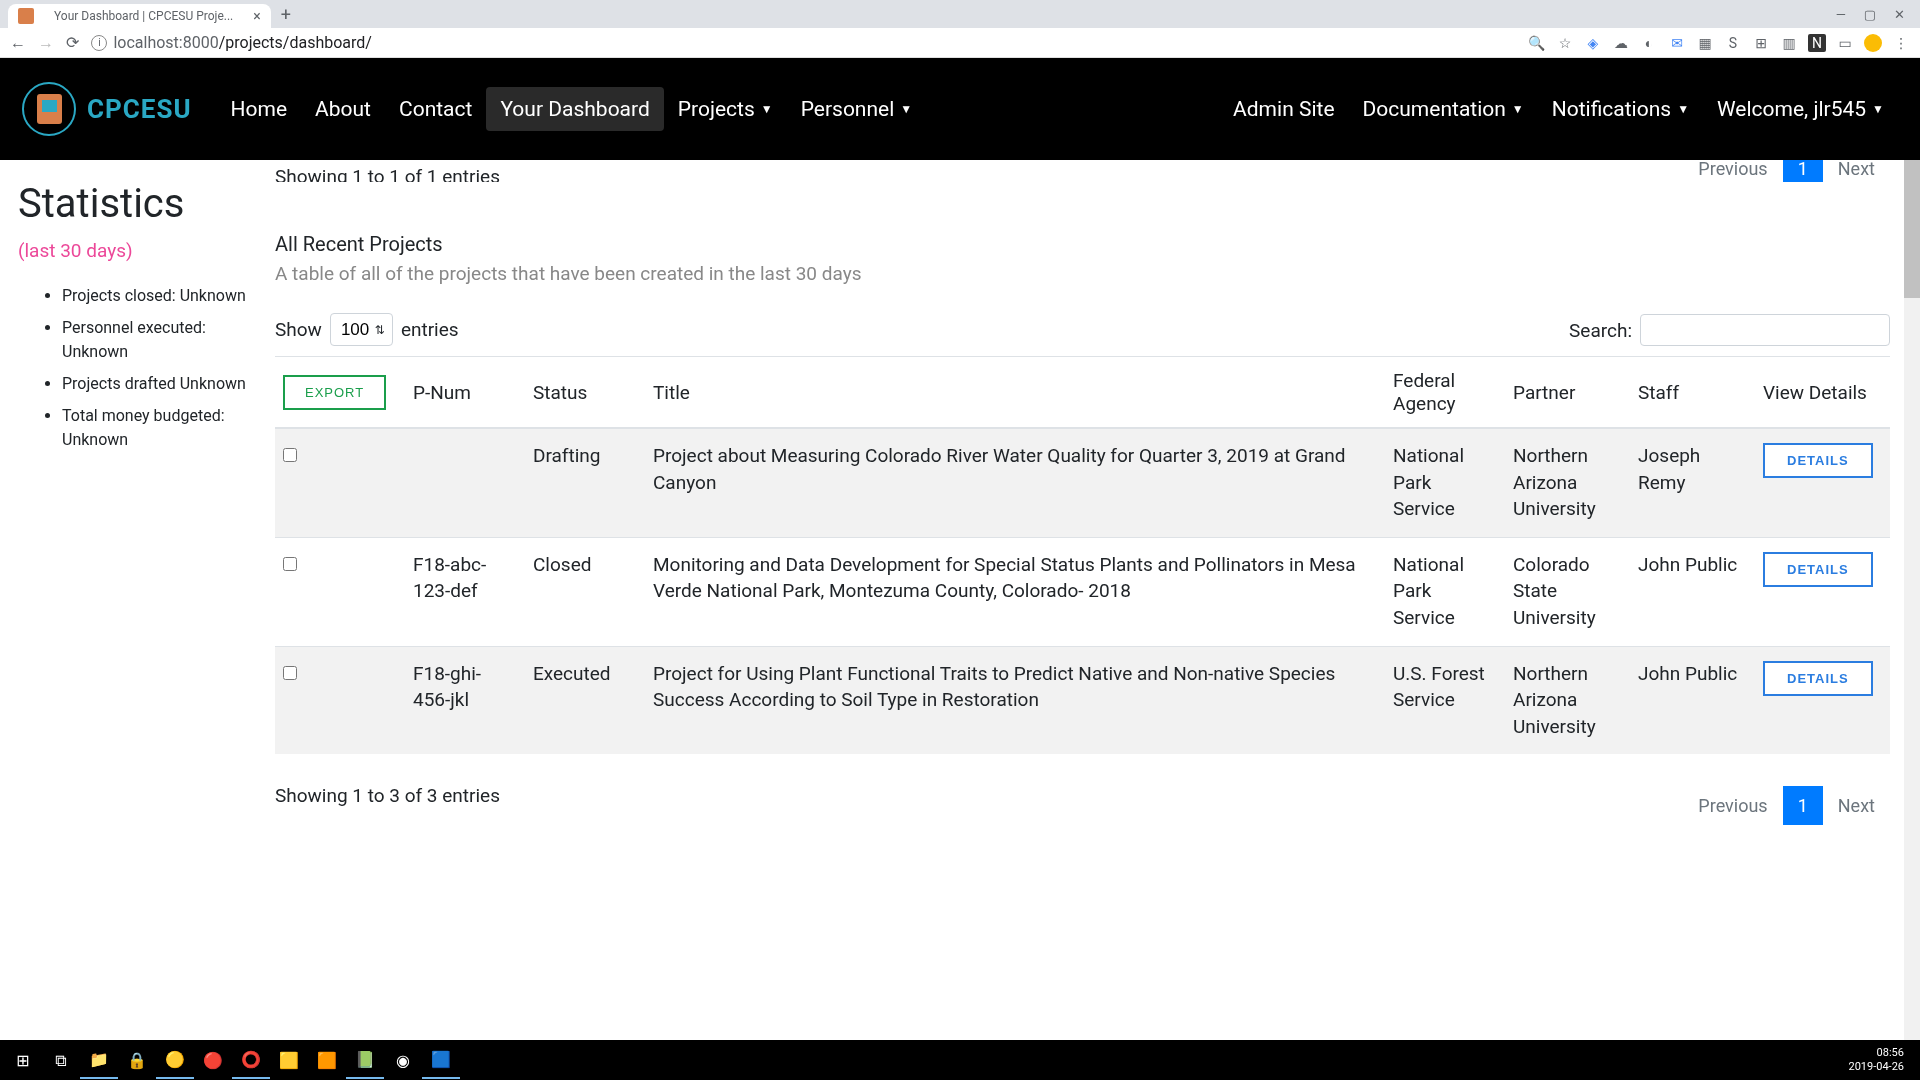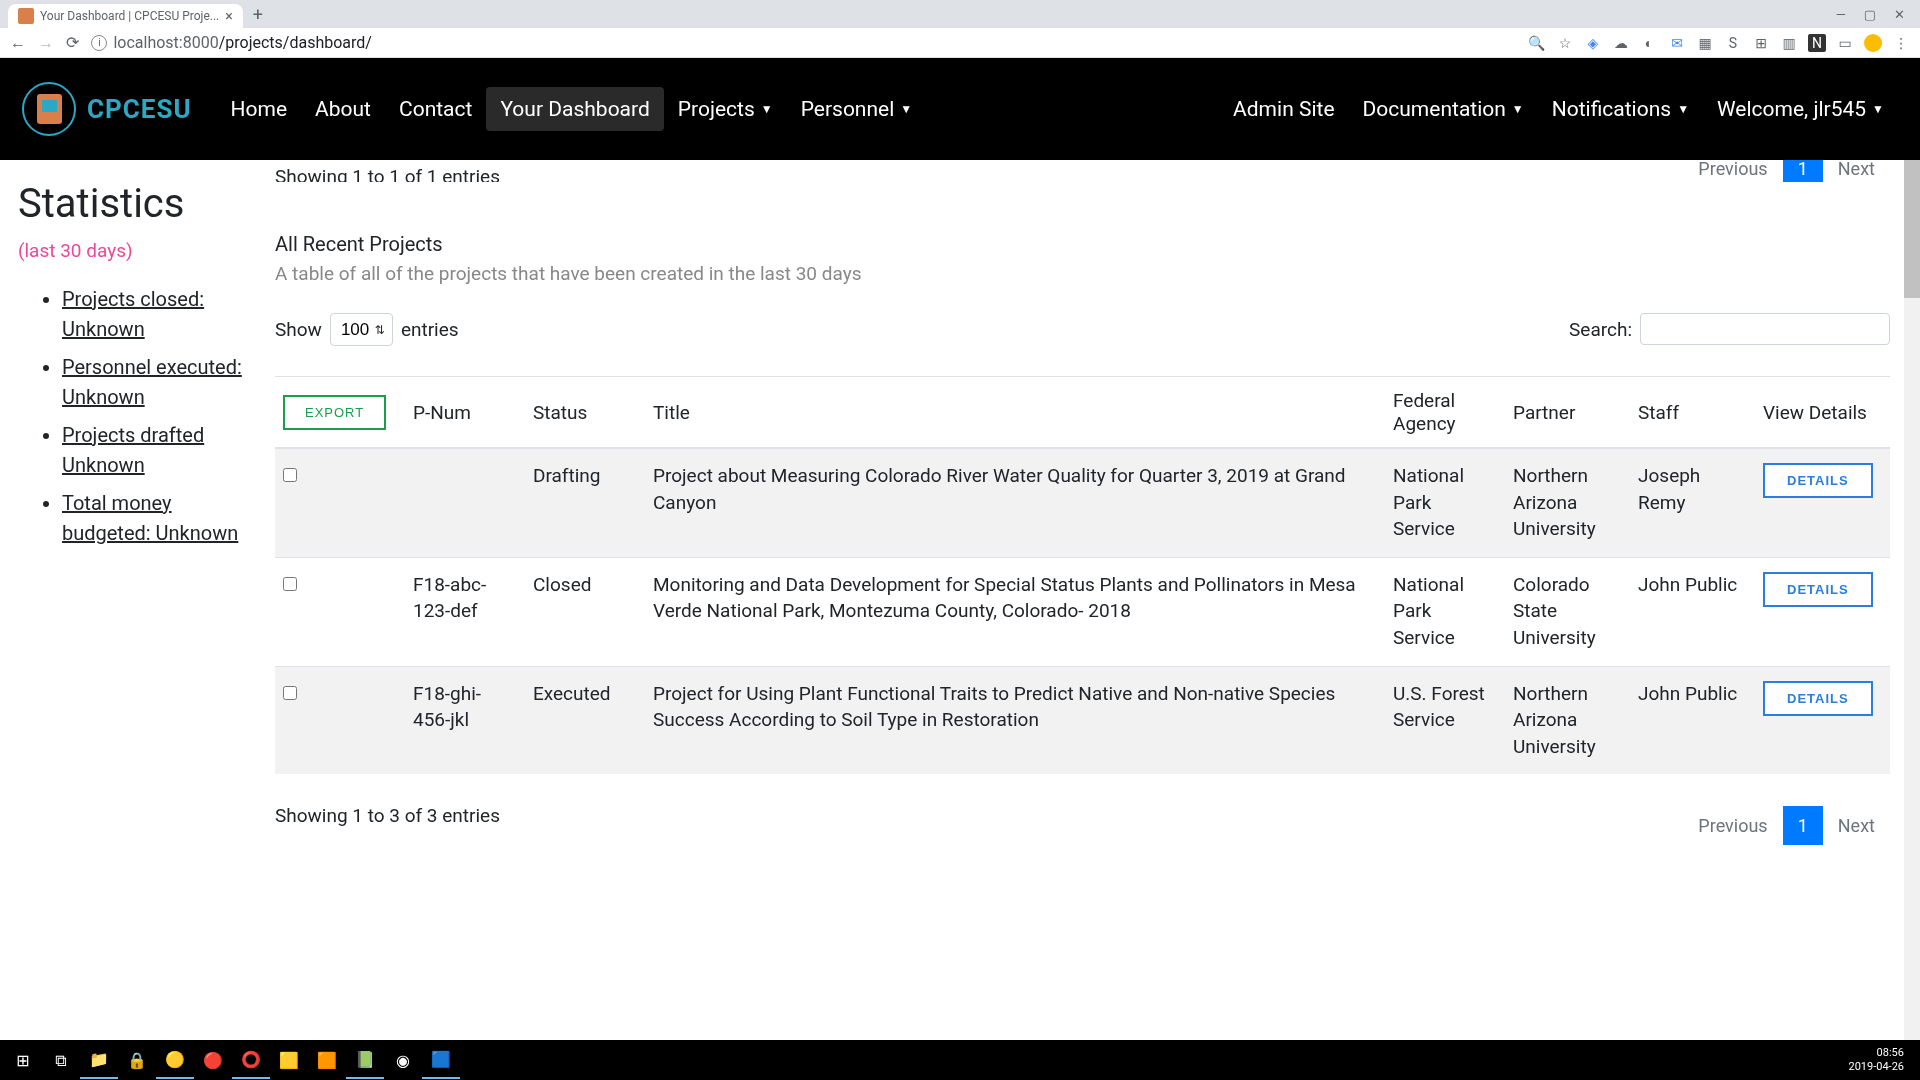--- a/index.html
+++ b/index.html
@@ -1,20 +1,20 @@
 <!DOCTYPE html>
 <html><head>
 <meta charset="utf-8">
 <style>
 * { margin: 0; padding: 0; box-sizing: border-box; }
 body { font-family: -apple-system, BlinkMacSystemFont, "Segoe UI", Roboto, sans-serif; background: #fff; overflow: hidden; }
 
 
 .browser-chrome { background: #dee1e6; height: 28px; display: flex; align-items: center; padding-left: 8px; }
-.tab { background: #fff; height: 24px; margin-top: 4px; border-radius: 8px 8px 0 0; display: flex; align-items: center; padding: 0 10px; gap: 6px; font-size: 12px; color: #5f6368; min-width: 200px; }
+.tab { background: #fff; height: 24px; margin-top: 4px; border-radius: 8px 8px 0 0; display: flex; align-items: center; padding: 0 10px; gap: 20px; font-size: 12px; color: #5f6368; min-width: 200px; }
 .tab-favicon { width: 16px; height: 16px; background: #d97f4a; border-radius: 2px; }
 .tab-close { margin-left: auto; font-size: 14px; cursor: pointer; }
 .new-tab { font-size: 18px; color: #5f6368; padding: 0 10px; cursor: pointer; }
 .window-controls { margin-left: auto; display: flex; gap: 18px; padding-right: 15px; color: #5f6368; font-size: 13px; }
 
 .addr-bar { background: #fff; height: 30px; display: flex; align-items: center; padding: 0 10px; gap: 12px; border-bottom: 1px solid #e0e0e0; }
 .nav-arrow { color: #5f6368; font-size: 16px; cursor: pointer; }
 .nav-arrow.disabled { color: #bbb; }
 .url-area { display: flex; align-items: center; gap: 6px; flex: 1; }
 .info-icon { width: 16px; height: 16px; border: 1px solid #888; border-radius: 50%; display: flex; align-items: center; justify-content: center; font-size: 10px; color: #5f6368; }
@@ -36,37 +36,37 @@
 .nav-link.active { background: #2a2a2a; border-radius: 4px; }
 .nav-right { margin-left: auto; display: flex; gap: 0; }
 .caret-down { font-size: 12px; }
 
 
 .content { display: flex; padding: 0; }
 .sidebar { width: 275px; padding: 20px 18px; flex-shrink: 0; }
 .sidebar h1 { font-size: 40px; font-weight: 400; color: #212529; margin-bottom: 12px; }
 .sidebar .subtitle { font-size: 19px; color: #ec4899; margin-bottom: 22px; }
 .sidebar ul { list-style: disc; padding-left: 44px; }
-.sidebar li { font-size: 20px; color: #212529; line-height: 1.5; margin-bottom: 8px; text-decoration: underline; }
+.sidebar li { font-size: 16px; color: #212529; line-height: 1.5; margin-bottom: 8px; }
 .sidebar-logo { margin-top: 25px; text-align: center; }
 .sidebar-logo-img { width: 165px; height: 155px; margin: 0 auto; position: relative; }
 
 .main { flex: 1; padding: 0 30px 30px 0; }
 
 
 .top-cutoff { height: 22px; overflow: hidden; display: flex; align-items: flex-end; margin-bottom: 50px; }
 .cutoff-text { font-size: 19px; color: #212529; transform: translateY(6px); }
 .pagination { margin-left: auto; display: flex; align-items: center; gap: 0; transform: translateY(6px); }
 .page-btn { padding: 8px 14px; font-size: 18px; color: #6c757d; cursor: pointer; border: 1px solid transparent; }
 .page-btn.num { color: #fff; background: #007bff; border: 1px solid #007bff; }
 
 .section-title { font-size: 20px; color: #212529; font-weight: 400; margin-bottom: 6px; }
 .section-sub { font-size: 19px; color: #888; margin-bottom: 28px; }
 
-.table-controls { display: flex; align-items: flex-start; margin-bottom: 30px; }
+.table-controls { display: flex; align-items: flex-end; margin-bottom: 10px; }
 .show-entries { display: flex; align-items: center; gap: 8px; font-size: 19px; color: #212529; }
 .show-entries select { padding: 6px 22px 6px 10px; font-size: 17px; border: 1px solid #ced4da; border-radius: 4px; appearance: none; background: #fff; }
 .select-wrap { position: relative; }
 .select-wrap::after { content: '⇅'; position: absolute; right: 8px; top: 50%; transform: translateY(-50%); font-size: 12px; pointer-events: none; }
 .search-box { margin-left: auto; display: flex; align-items: center; gap: 8px; font-size: 19px; color: #212529; }
 .search-box input { border: 1px solid #ced4da; border-radius: 4px; padding: 6px 10px; font-size: 16px; width: 250px; }
 
 
 table { width: 100%; border-collapse: collapse; }
 th { text-align: left; font-size: 19px; font-weight: 400; color: #212529; padding: 12px 8px; border-top: 1px solid #dee2e6; border-bottom: 2px solid #dee2e6; }

